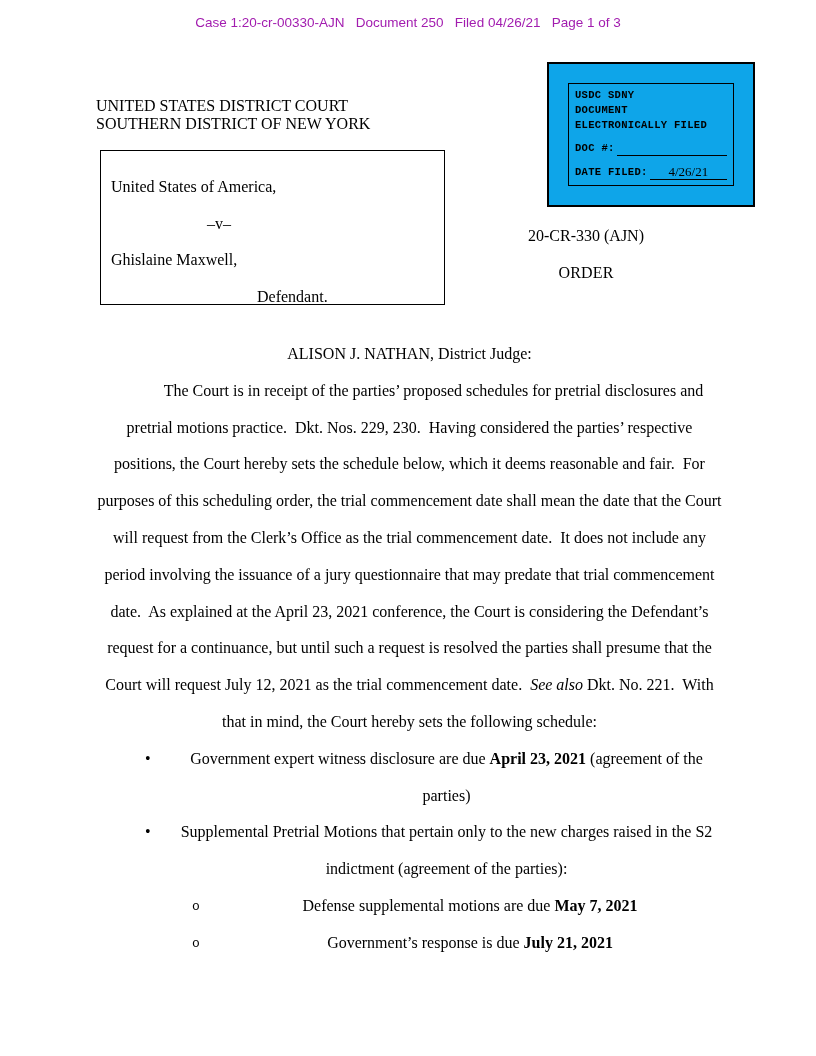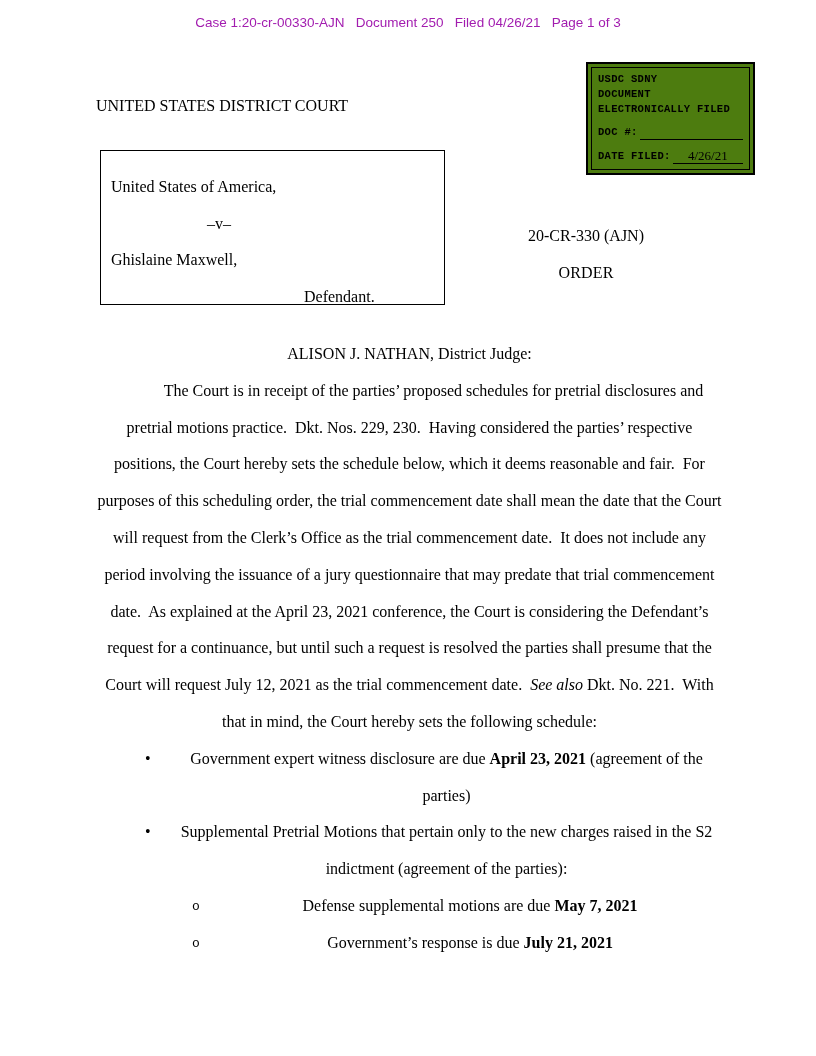--- a/index.html
+++ b/index.html
@@ -21,24 +21,24 @@
     text-align: center;
     font-family: "Liberation Sans", sans-serif;
     font-size: 13.5px;
     color: #a21caf;
     white-space: pre;
   }
   
   .stamp {
     position: absolute;
     top: 62px; right: 61px;
-    width: 169px;
+    width: 208px;
     border: 2px solid #000;
-    padding: 3px;
-    background: #4d7c0f;
+    padding: 19px;
+    background: #0ea5e9;
   }
   .stamp-inner {
     border: 1px solid #000;
     padding: 4px 6px 5px 6px;
     font-family: "Liberation Mono", monospace;
     font-weight: bold;
     font-size: 10.5px;
     line-height: 15px;
     letter-spacing: 0.3px;
   }
@@ -64,21 +64,21 @@
   
   .caption-box {
     position: absolute;
     left: 100px; top: 150px;
     width: 345px; height: 155px;
     border: 1px solid #000;
   }
   .cap-plaintiff { position: absolute; left: 10px; top: 27px; }
   .cap-versus    { position: absolute; left: 106px; top: 64px; }
   .cap-defendant { position: absolute; left: 10px; top: 100px; }
-  .cap-deflabel  { position: absolute; left: 156px; top: 137px; margin-left: 47px; }
+  .cap-deflabel  { position: absolute; left: 156px; top: 137px; }
   
   .case-info {
     position: absolute;
     left: 500px; top: 227px;
     width: 172px;
     text-align: center;
     line-height: 18px;
   }
   .order-title { margin-top: 19px; letter-spacing: 0.2px; }
   
@@ -120,20 +120,21 @@
       </div>
       <div class="stamp-row">
         <span>DATE FILED:</span>
         <span class="stamp-date-val">4/26/21</span>
       </div>
     </div>
   </div>
 
   <div class="court-name">
     <div>UNITED STATES DISTRICT COURT</div>
+    <div>SOUTHERN DISTRICT OF NEW YORK</div>
   </div>
 
   <div class="caption-box">
     <div class="cap-plaintiff">United States of America,</div>
     <div class="cap-versus">–v–</div>
     <div class="cap-defendant">Ghislaine Maxwell,</div>
     <div class="cap-deflabel">Defendant.</div>
   </div>
 
   <div class="case-info">

